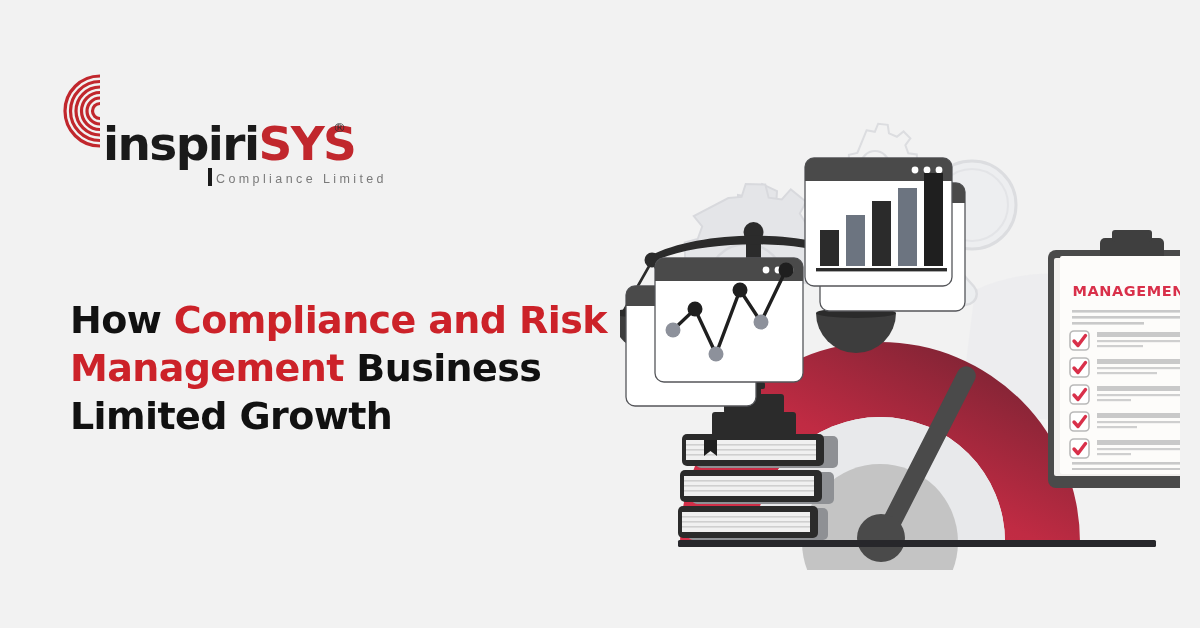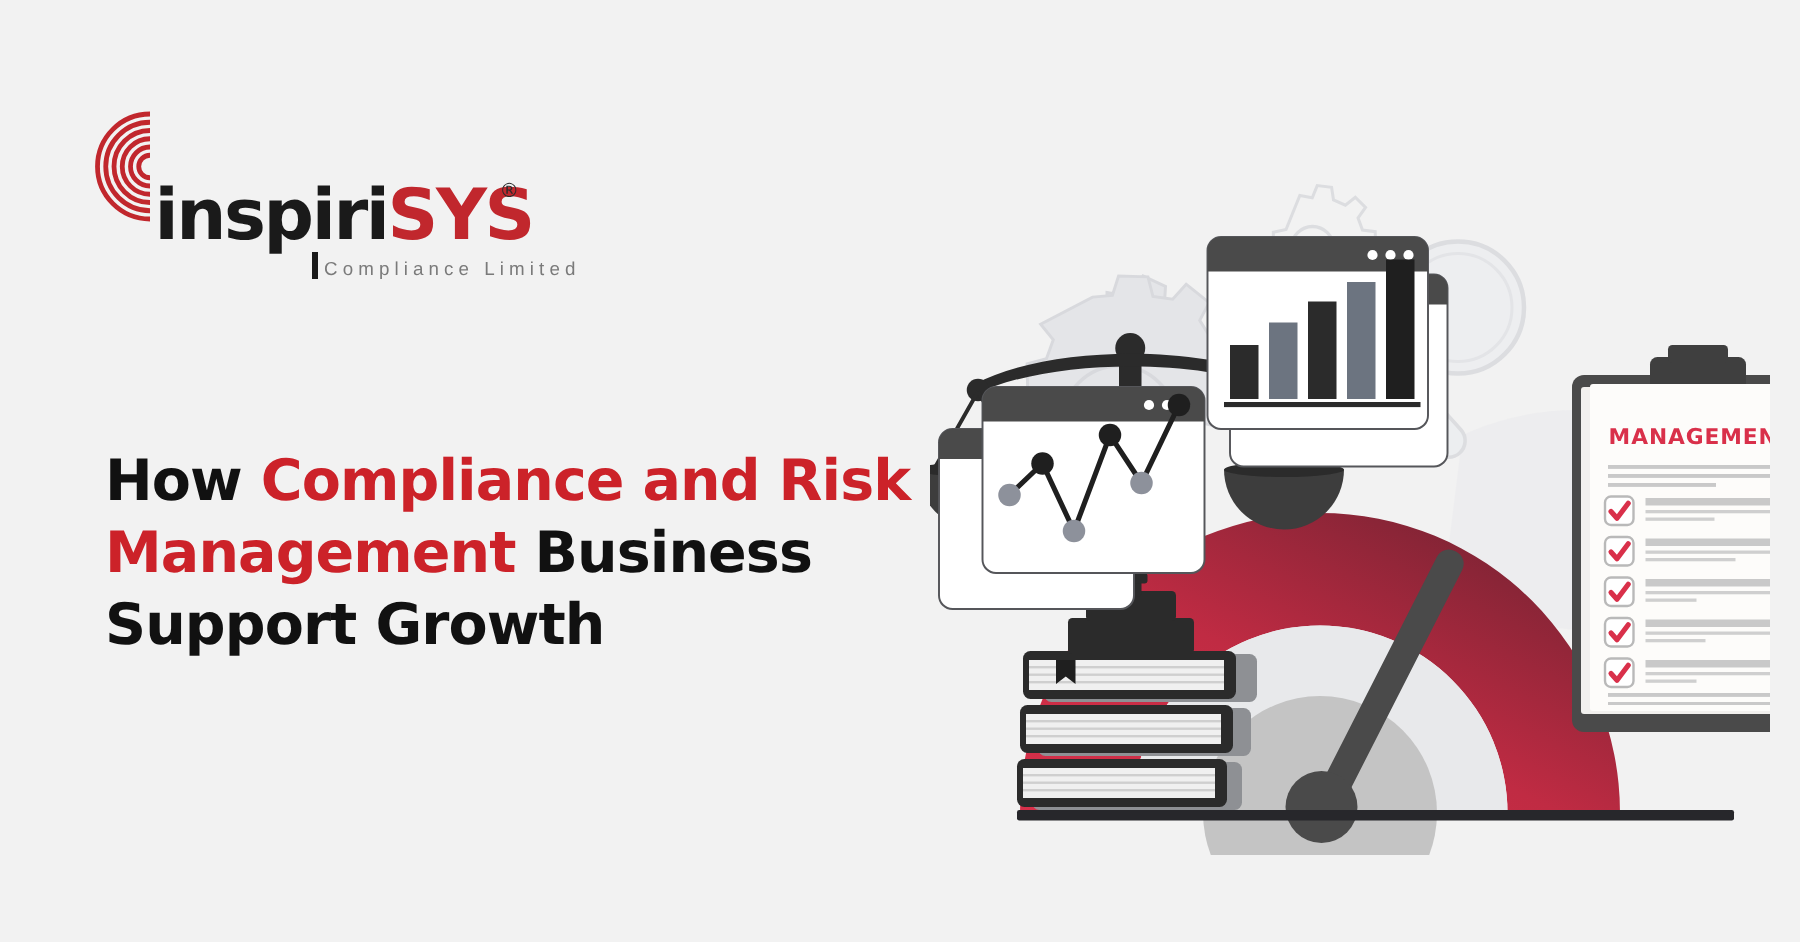--- a/index.html
+++ b/index.html
@@ -78,21 +78,21 @@
       </div>
       <span class="logo-reg">®</span>
       <div class="logo-underline"></div>
       <div class="logo-tagline">Compliance Limited</div>
     </div>
   </div>
 
   <h1 class="headline">
     <span>How </span><span class="hl-red">Compliance and Risk</span><br>
     <span class="hl-red">Management</span><span> Business</span><br>
-    <span>Support Growth</span>
+    <span>Limited Growth</span>
   </h1>
 
   <div class="illustration">
     <svg width="560" height="460" viewBox="0 0 560 460" xmlns="http://www.w3.org/2000/svg">
       <defs>
         <linearGradient id="gaugeGrad" x1="0" y1="1" x2="1" y2="0">
           <stop offset="0%" stop-color="#d9304a"></stop>
           <stop offset="45%" stop-color="#c02b43"></stop>
           <stop offset="100%" stop-color="#67212f"></stop>
         </linearGradient>

